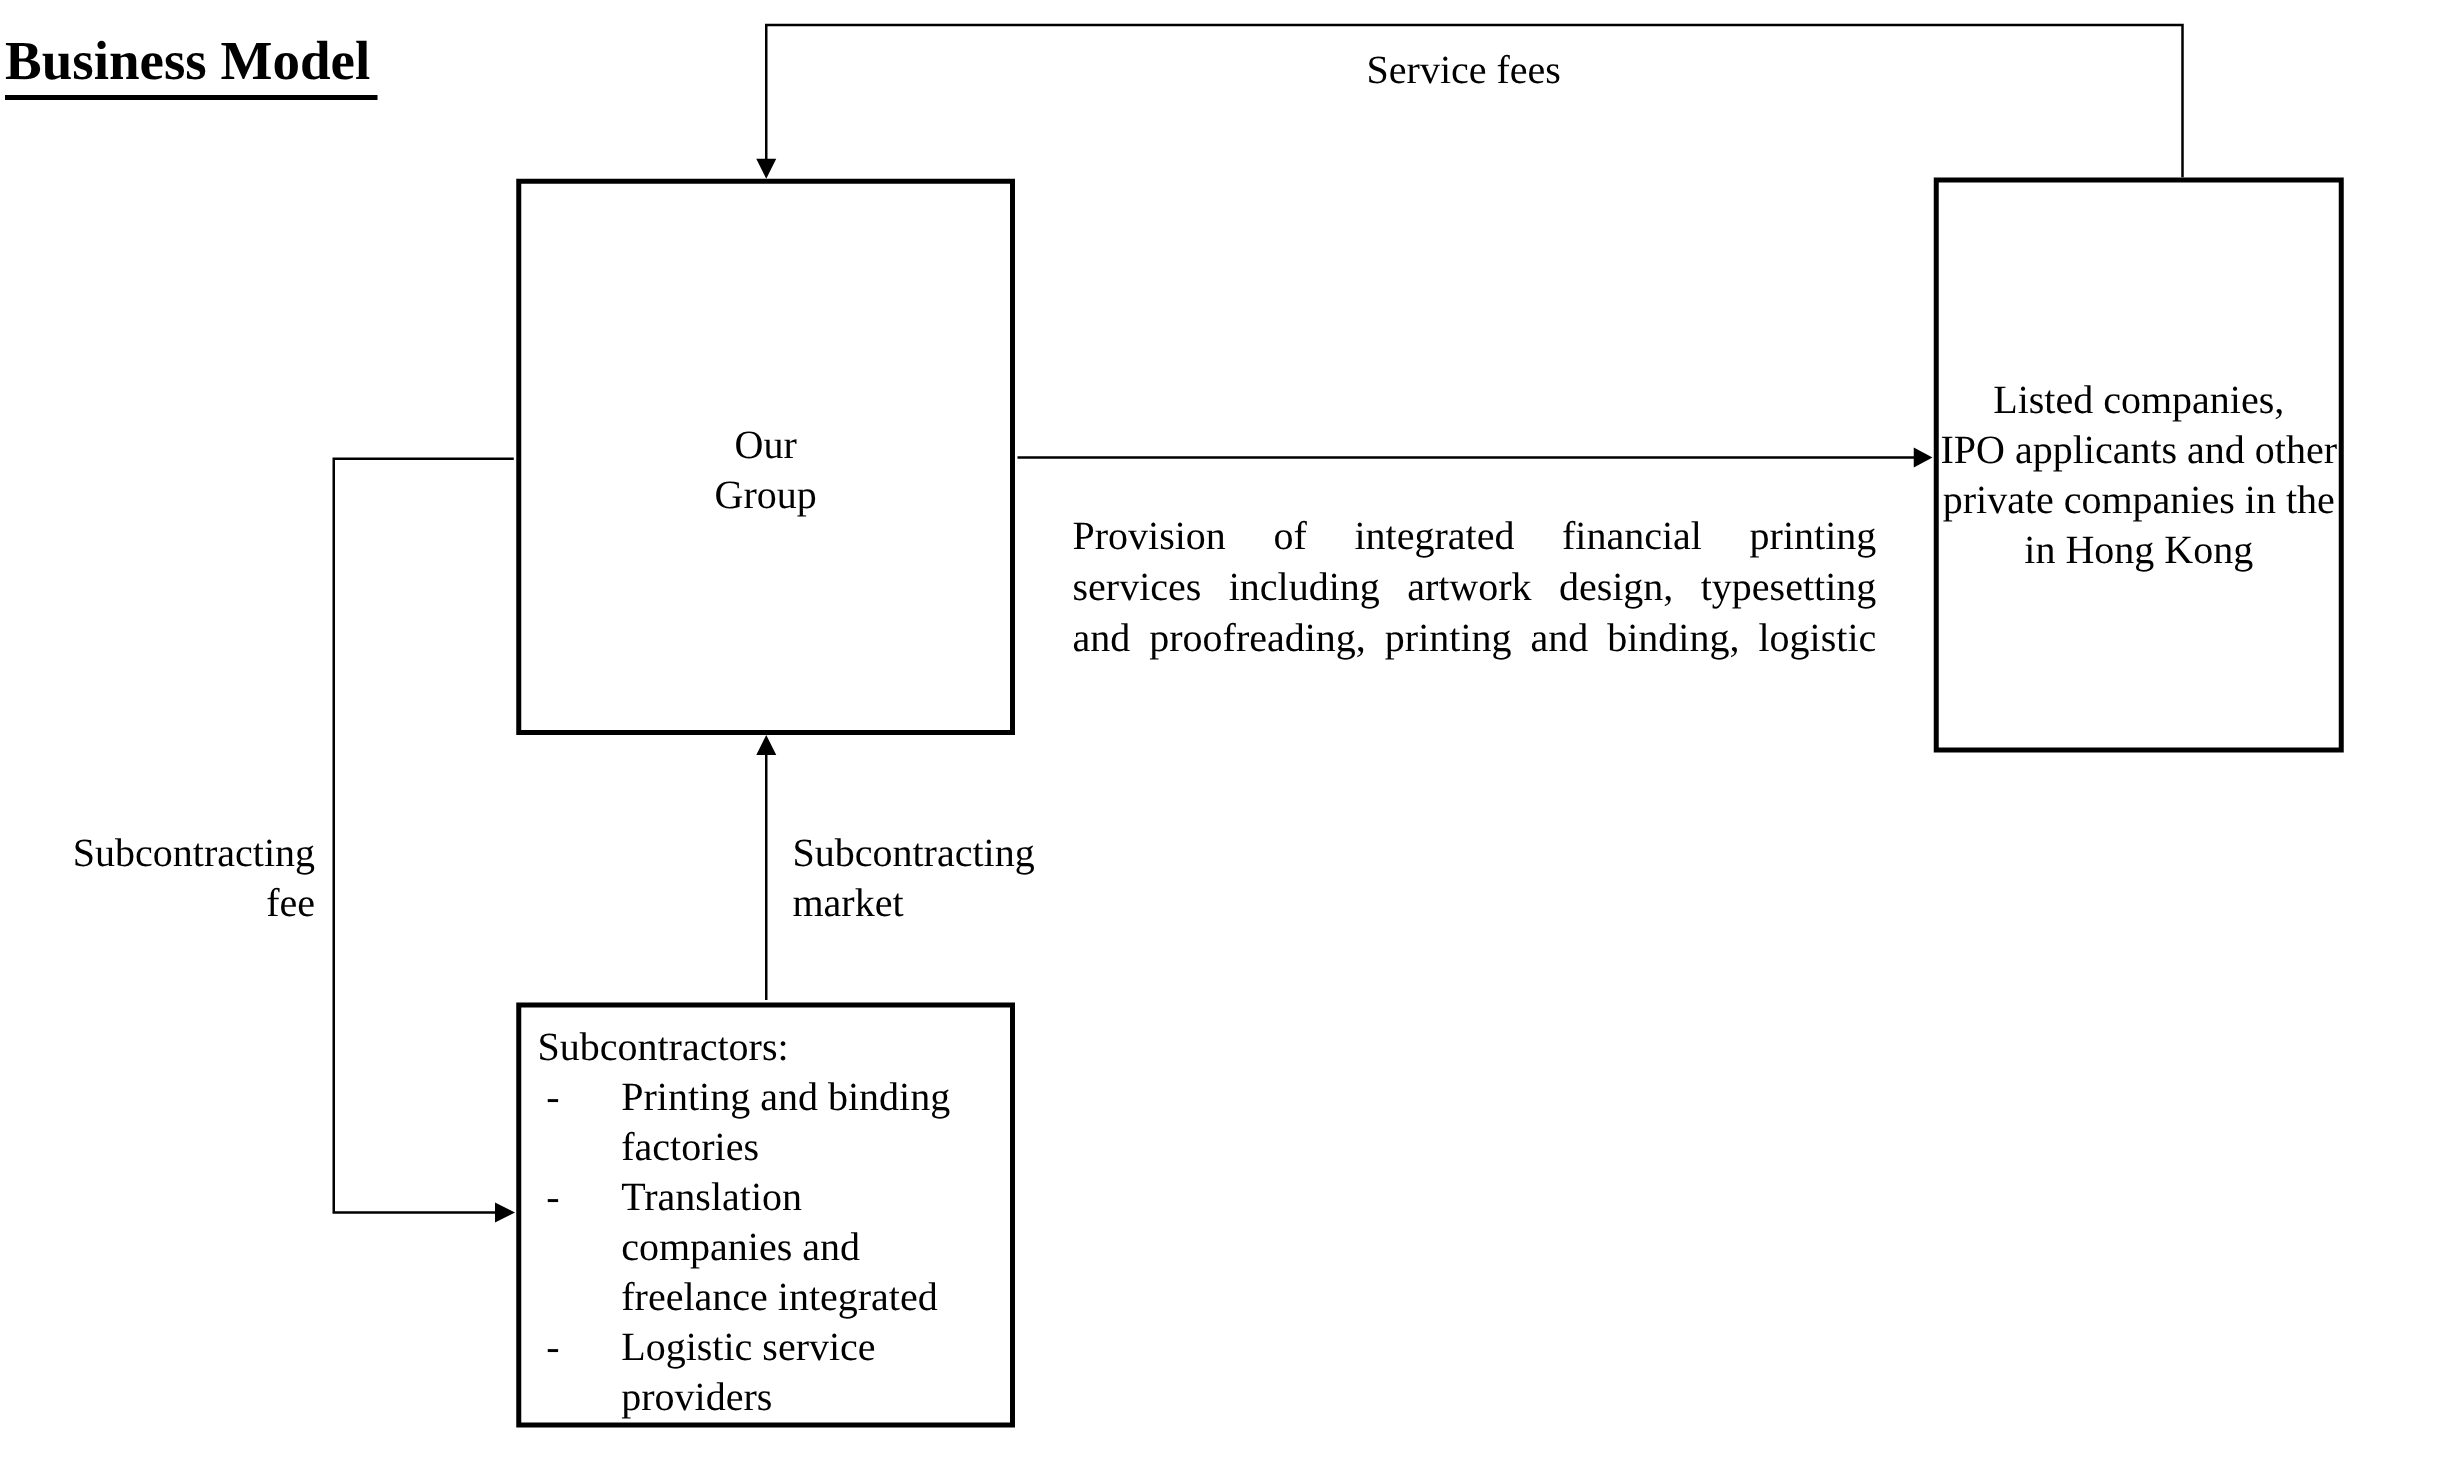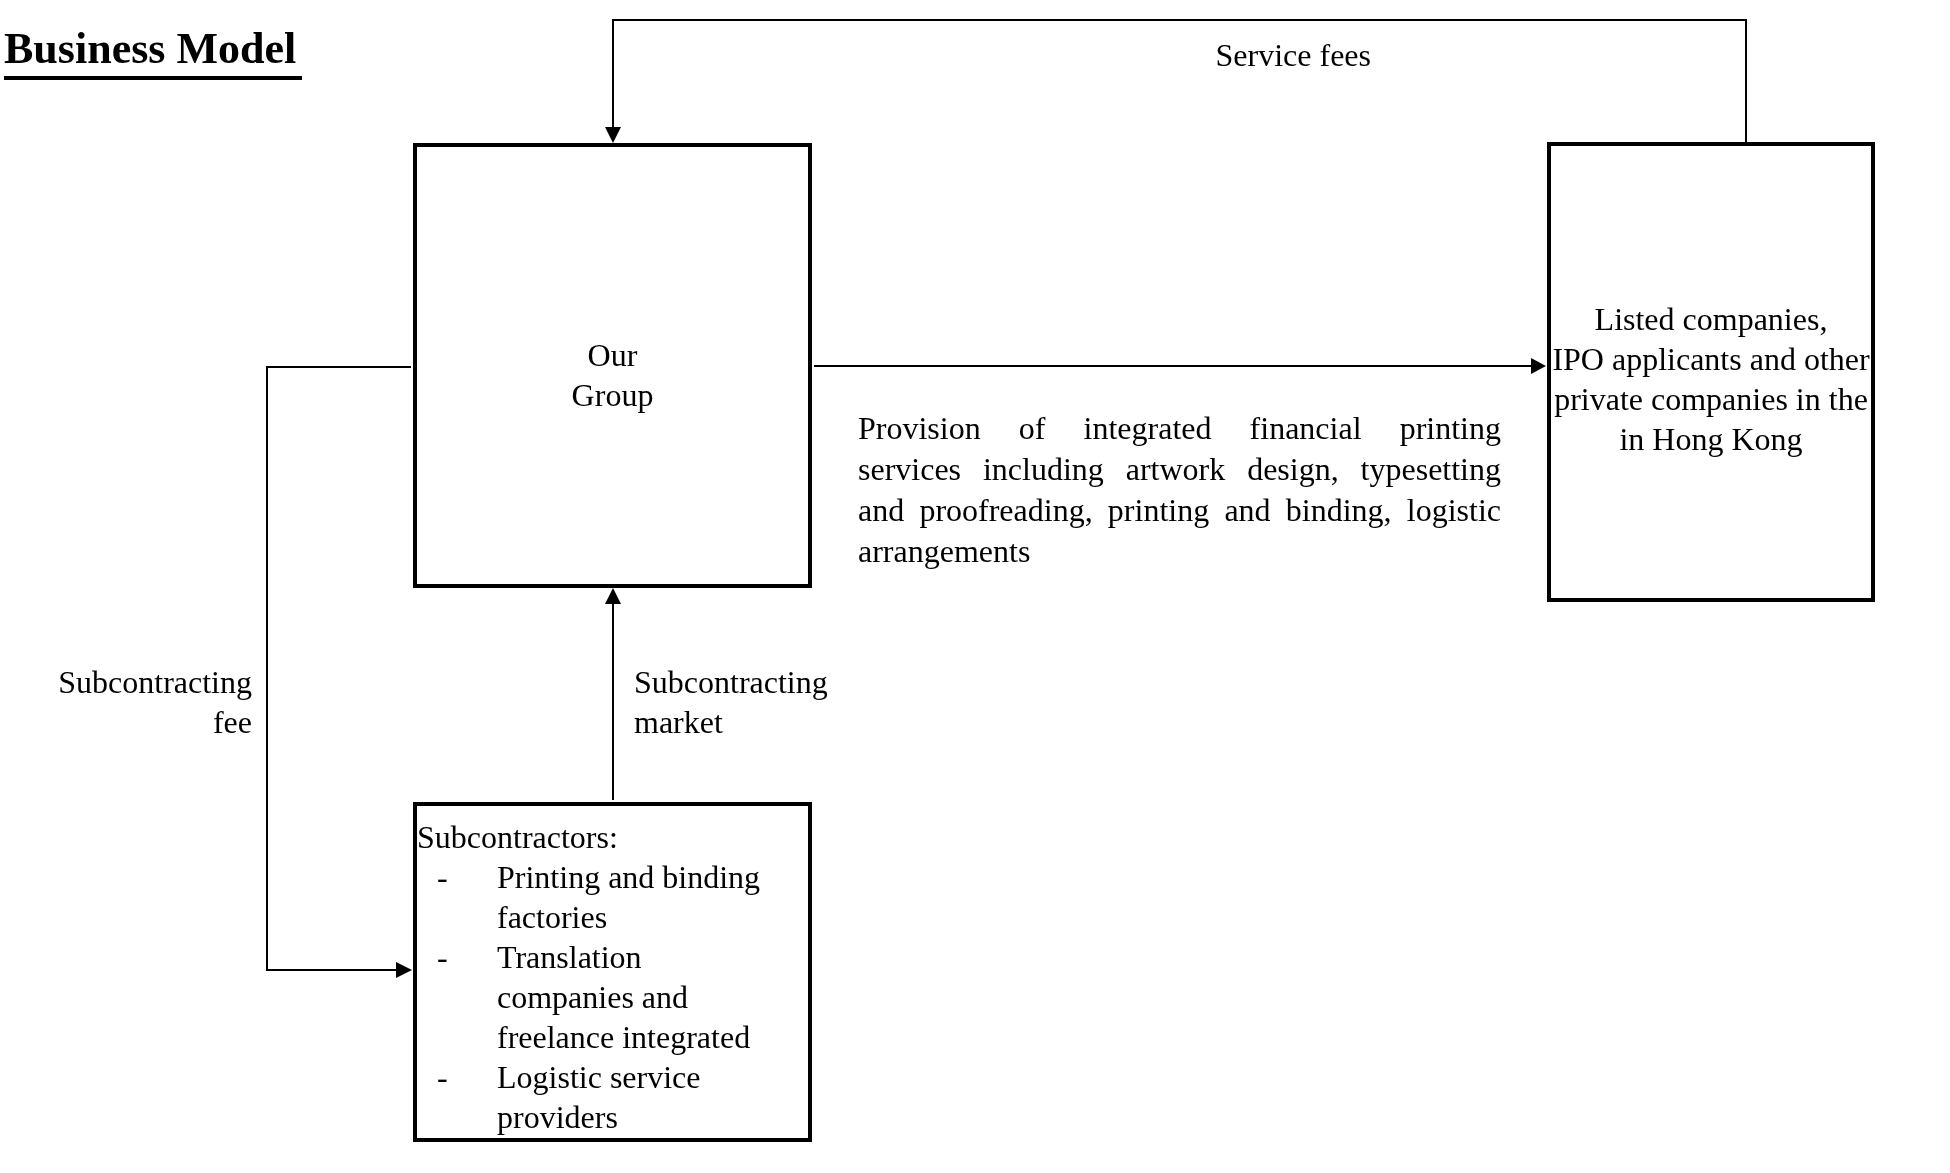--- a/index.html
+++ b/index.html
@@ -43,35 +43,35 @@
     align-items: center;
     justify-content: center;
     text-align: center;
   }
   .box-our-group { left: 413px; top: 143px; width: 399px; height: 445px; padding-top: 19px; }
   .box-clients   { left: 1547px; top: 142px; width: 328px; height: 460px; padding-top: 14px; }
   .box-subcontractors {
     left: 413px; top: 802px; width: 399px; height: 340px;
     padding: 11px 4px 0 0;
   }
-  .sub-heading { padding-left: 0; white-space: nowrap; }
+  .sub-heading { padding-left: 13px; white-space: nowrap; }
   .sub-item { display: flex; }
   .sub-marker {
     flex: 0 0 80px;
     box-sizing: border-box;
     padding-left: 20px;
   }
   .sub-lines { flex: 1 1 auto; }
   .edge-label {
     position: absolute;
     font-size: 32px;
     line-height: 40px;
     white-space: nowrap;
   }
-  .label-service-fees { left: 971px; top: 35px; width: 400px; text-align: right; }
+  .label-service-fees { left: 971px; top: 35px; width: 400px; text-align: center; }
   .label-works { left: 634px; top: 662px; text-align: left; }
   .label-fee   { left: 32px;  top: 662px; width: 220px; text-align: right; }
   .provision-paragraph {
     position: absolute;
     left: 858px; top: 408px; width: 643px;
     font-size: 32px;
     line-height: 41px;
   }
   .provision-paragraph .pline { text-align: justify; text-align-last: justify; }
   .provision-paragraph .pline.last { text-align: left; text-align-last: left; }
@@ -115,21 +115,20 @@
 
   <div class="edge-label label-fee">
     <div>Subcontracting</div>
     <div>fee</div>
   </div>
 
   <div class="provision-paragraph">
     <div class="pline">Provision of integrated financial printing</div>
     <div class="pline">services including artwork design, typesetting</div>
     <div class="pline">and proofreading, printing and binding, logistic</div>
-    <div class="pline last">arrangements</div>
   </div>
 
   <div class="node centered box-our-group">
     <div>Our</div>
     <div>Group</div>
   </div>
 
   <div class="node centered box-clients">
     <div>Listed companies,</div>
     <div>IPO applicants and other</div>

